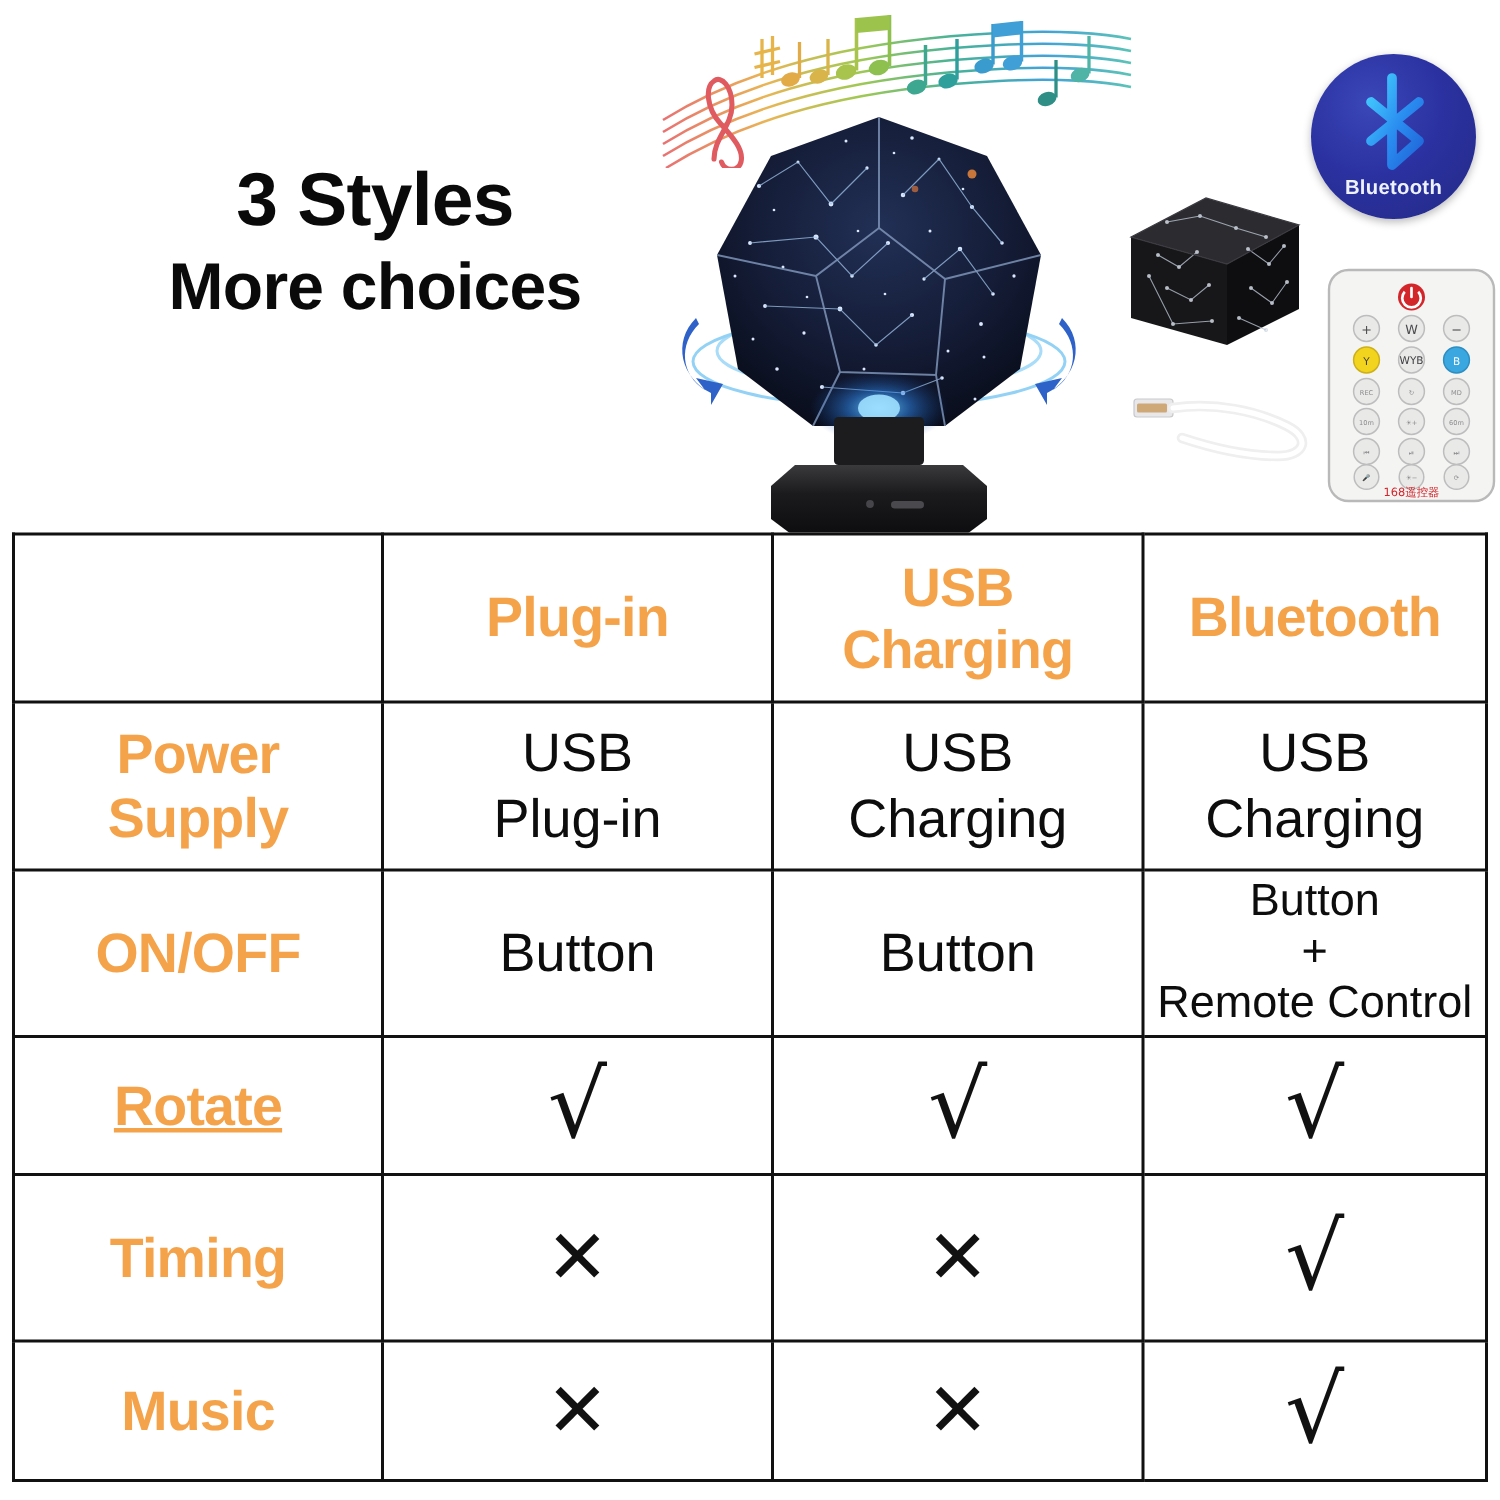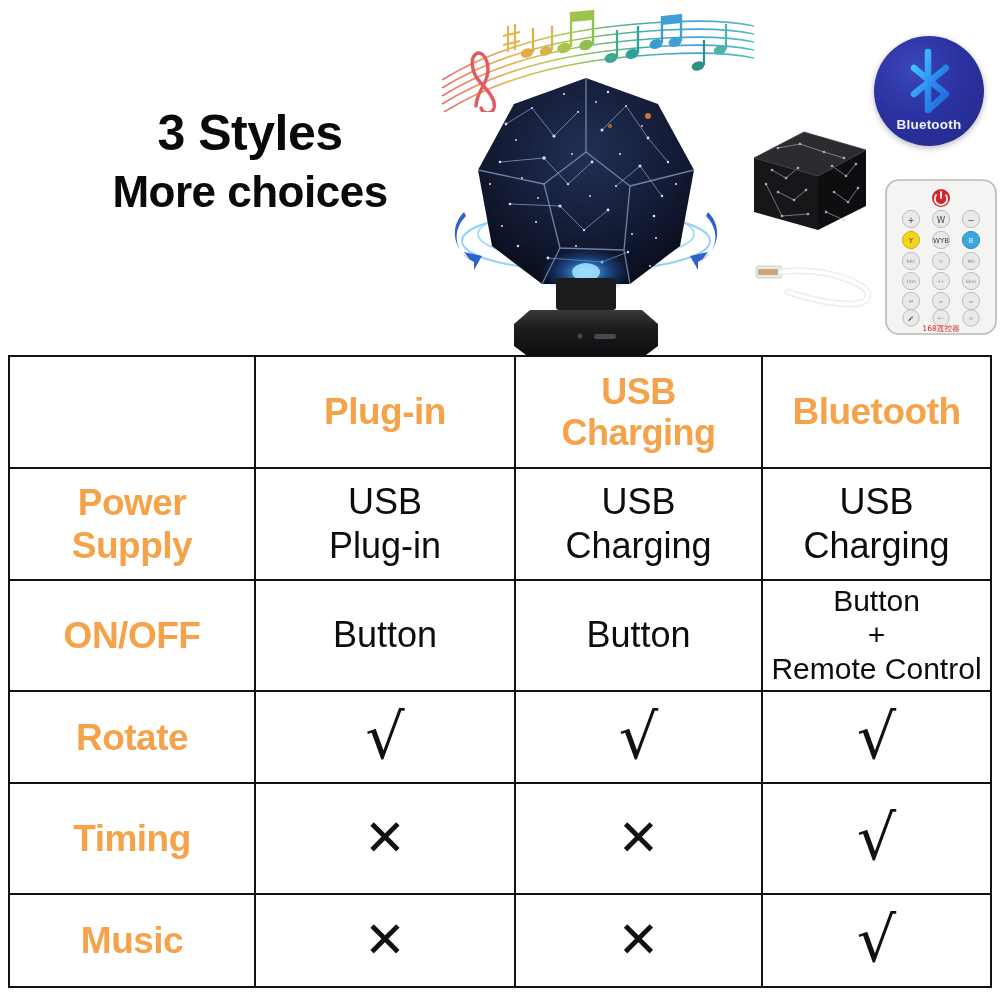--- a/index.html
+++ b/index.html
@@ -58,21 +58,21 @@
     padding:0 3px;
   }
   table.spec col.c0{ width:246px; }
   table.spec col.c1{ width:260px; }
   table.spec col.c2{ width:247px; }
   table.spec col.c3{ width:229px; }
 
   tr.hdr td{ height:107px; }
   tr.r-power td{ height:106px; }
   tr.r-onoff td{ height:104px; }
-  tr.r-rotate td{ height:88px; }
+  tr.r-rotate td{ height:88px;text-decoration:underline; }
   tr.r-timing td{ height:105px;margin-left:16px; }
   tr.r-music td{ height:89px; }
 
   .hcell{
     color:#F4A34A; font-weight:bold; font-size:37px; line-height:42px;
     letter-spacing:-0.5px;
   }
   .hcell.two{ font-size:36px; line-height:41px; }
   .rowlabel{
     color:#F4A34A; font-weight:bold; font-size:37px; line-height:43px;

